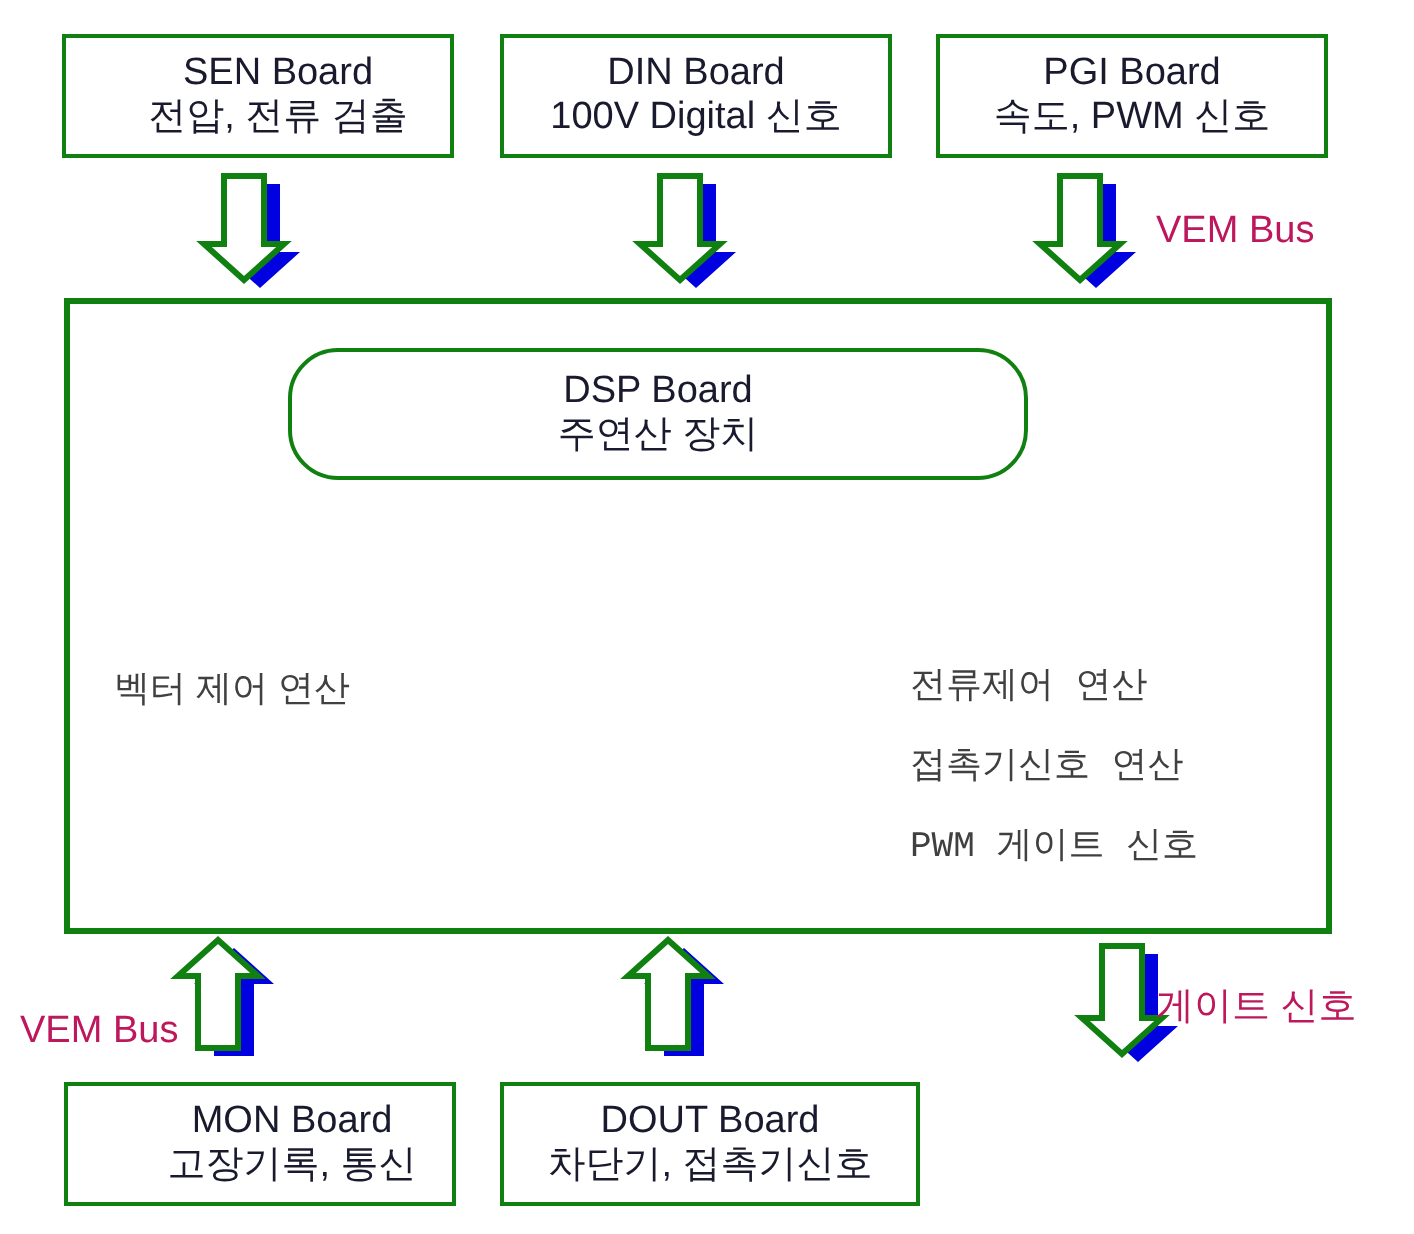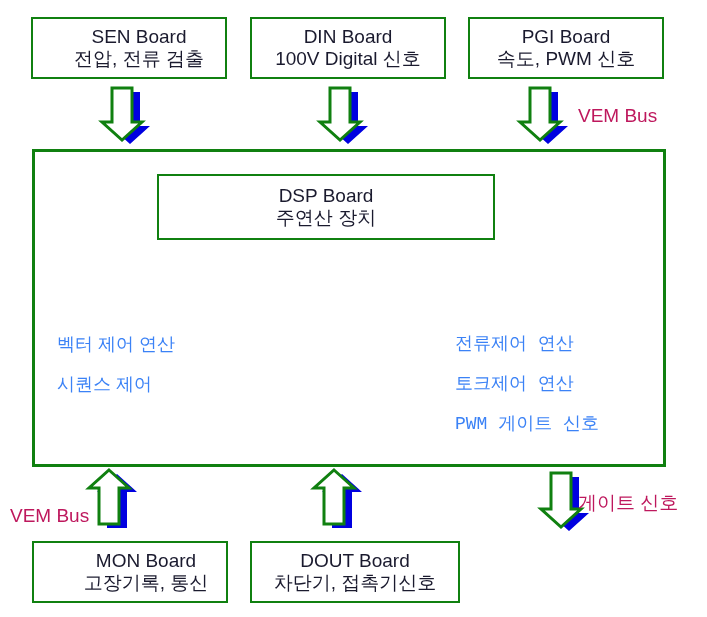--- a/index.html
+++ b/index.html
@@ -45,21 +45,21 @@
     position: absolute;
     box-sizing: border-box;
     border: 3px solid #108010;
     background: #ffffff;
   }
   .dsp-box {
     font-size: 19px;
   }
   .func-col {
     position: absolute;
-    color: #3b82f6;
+    color: #404040;
     font-size: 18px;
     line-height: 1.0;
   }
   .func-item {
     white-space: nowrap;
     margin-bottom: 22px;
   }
   .label {
     position: absolute;
     color: #be185d;
@@ -109,33 +109,32 @@
     <svg width="70" height="66" viewBox="0 0 70 66">
       <polygon points="14,6 14,40 4,40 24,58 44,40 34,40 34,6" transform="translate(8,4)" fill="#0000E0" stroke="none"></polygon>
       <polygon points="14,6 14,40 4,40 24,58 44,40 34,40 34,6" fill="#ffffff" stroke="#108010" stroke-width="3" stroke-linejoin="miter"></polygon>
     </svg>
   </div>
 
   <span class="label" style="left:578px; top:105px;">VEM Bus</span>
 
   <div class="main-box" style="left:32px; top:149px; width:634px; height:318px;">
 
-    <div class="box dsp-box" style="left:122px; top:22px; width:338px; height:66px;">
+    <div class="box dsp-box" style="left:109px; top:22px; width:370px; height:66px;border-radius:25px;">
       <span class="line1">DSP Board</span>
       <span class="line2">주연산 장치</span>
     </div>
 
     <div class="func-col" style="left:22px; top:183px;">
       <div class="func-item">벡터 제어 연산</div>
-      <div class="func-item">시퀀스 제어</div>
     </div>
 
     <div class="func-col" style="left:420px; top:183px;font-family:Liberation Mono, monospace;">
       <div class="func-item">전류제어 연산</div>
-      <div class="func-item">토크제어 연산</div>
+      <div class="func-item">접촉기신호 연산</div>
       <div class="func-item">PWM 게이트 신호</div>
     </div>
   </div>
 
   <div class="arrow" style="left:85px; top:466px;">
     <svg width="70" height="70" viewBox="0 0 70 70">
       <polygon points="24,4 44,22 34,22 34,58 14,58 14,22 4,22" transform="translate(8,4)" fill="#0000E0" stroke="none"></polygon>
       <polygon points="24,4 44,22 34,22 34,58 14,58 14,22 4,22" fill="#ffffff" stroke="#108010" stroke-width="3" stroke-linejoin="miter"></polygon>
     </svg>
   </div>

